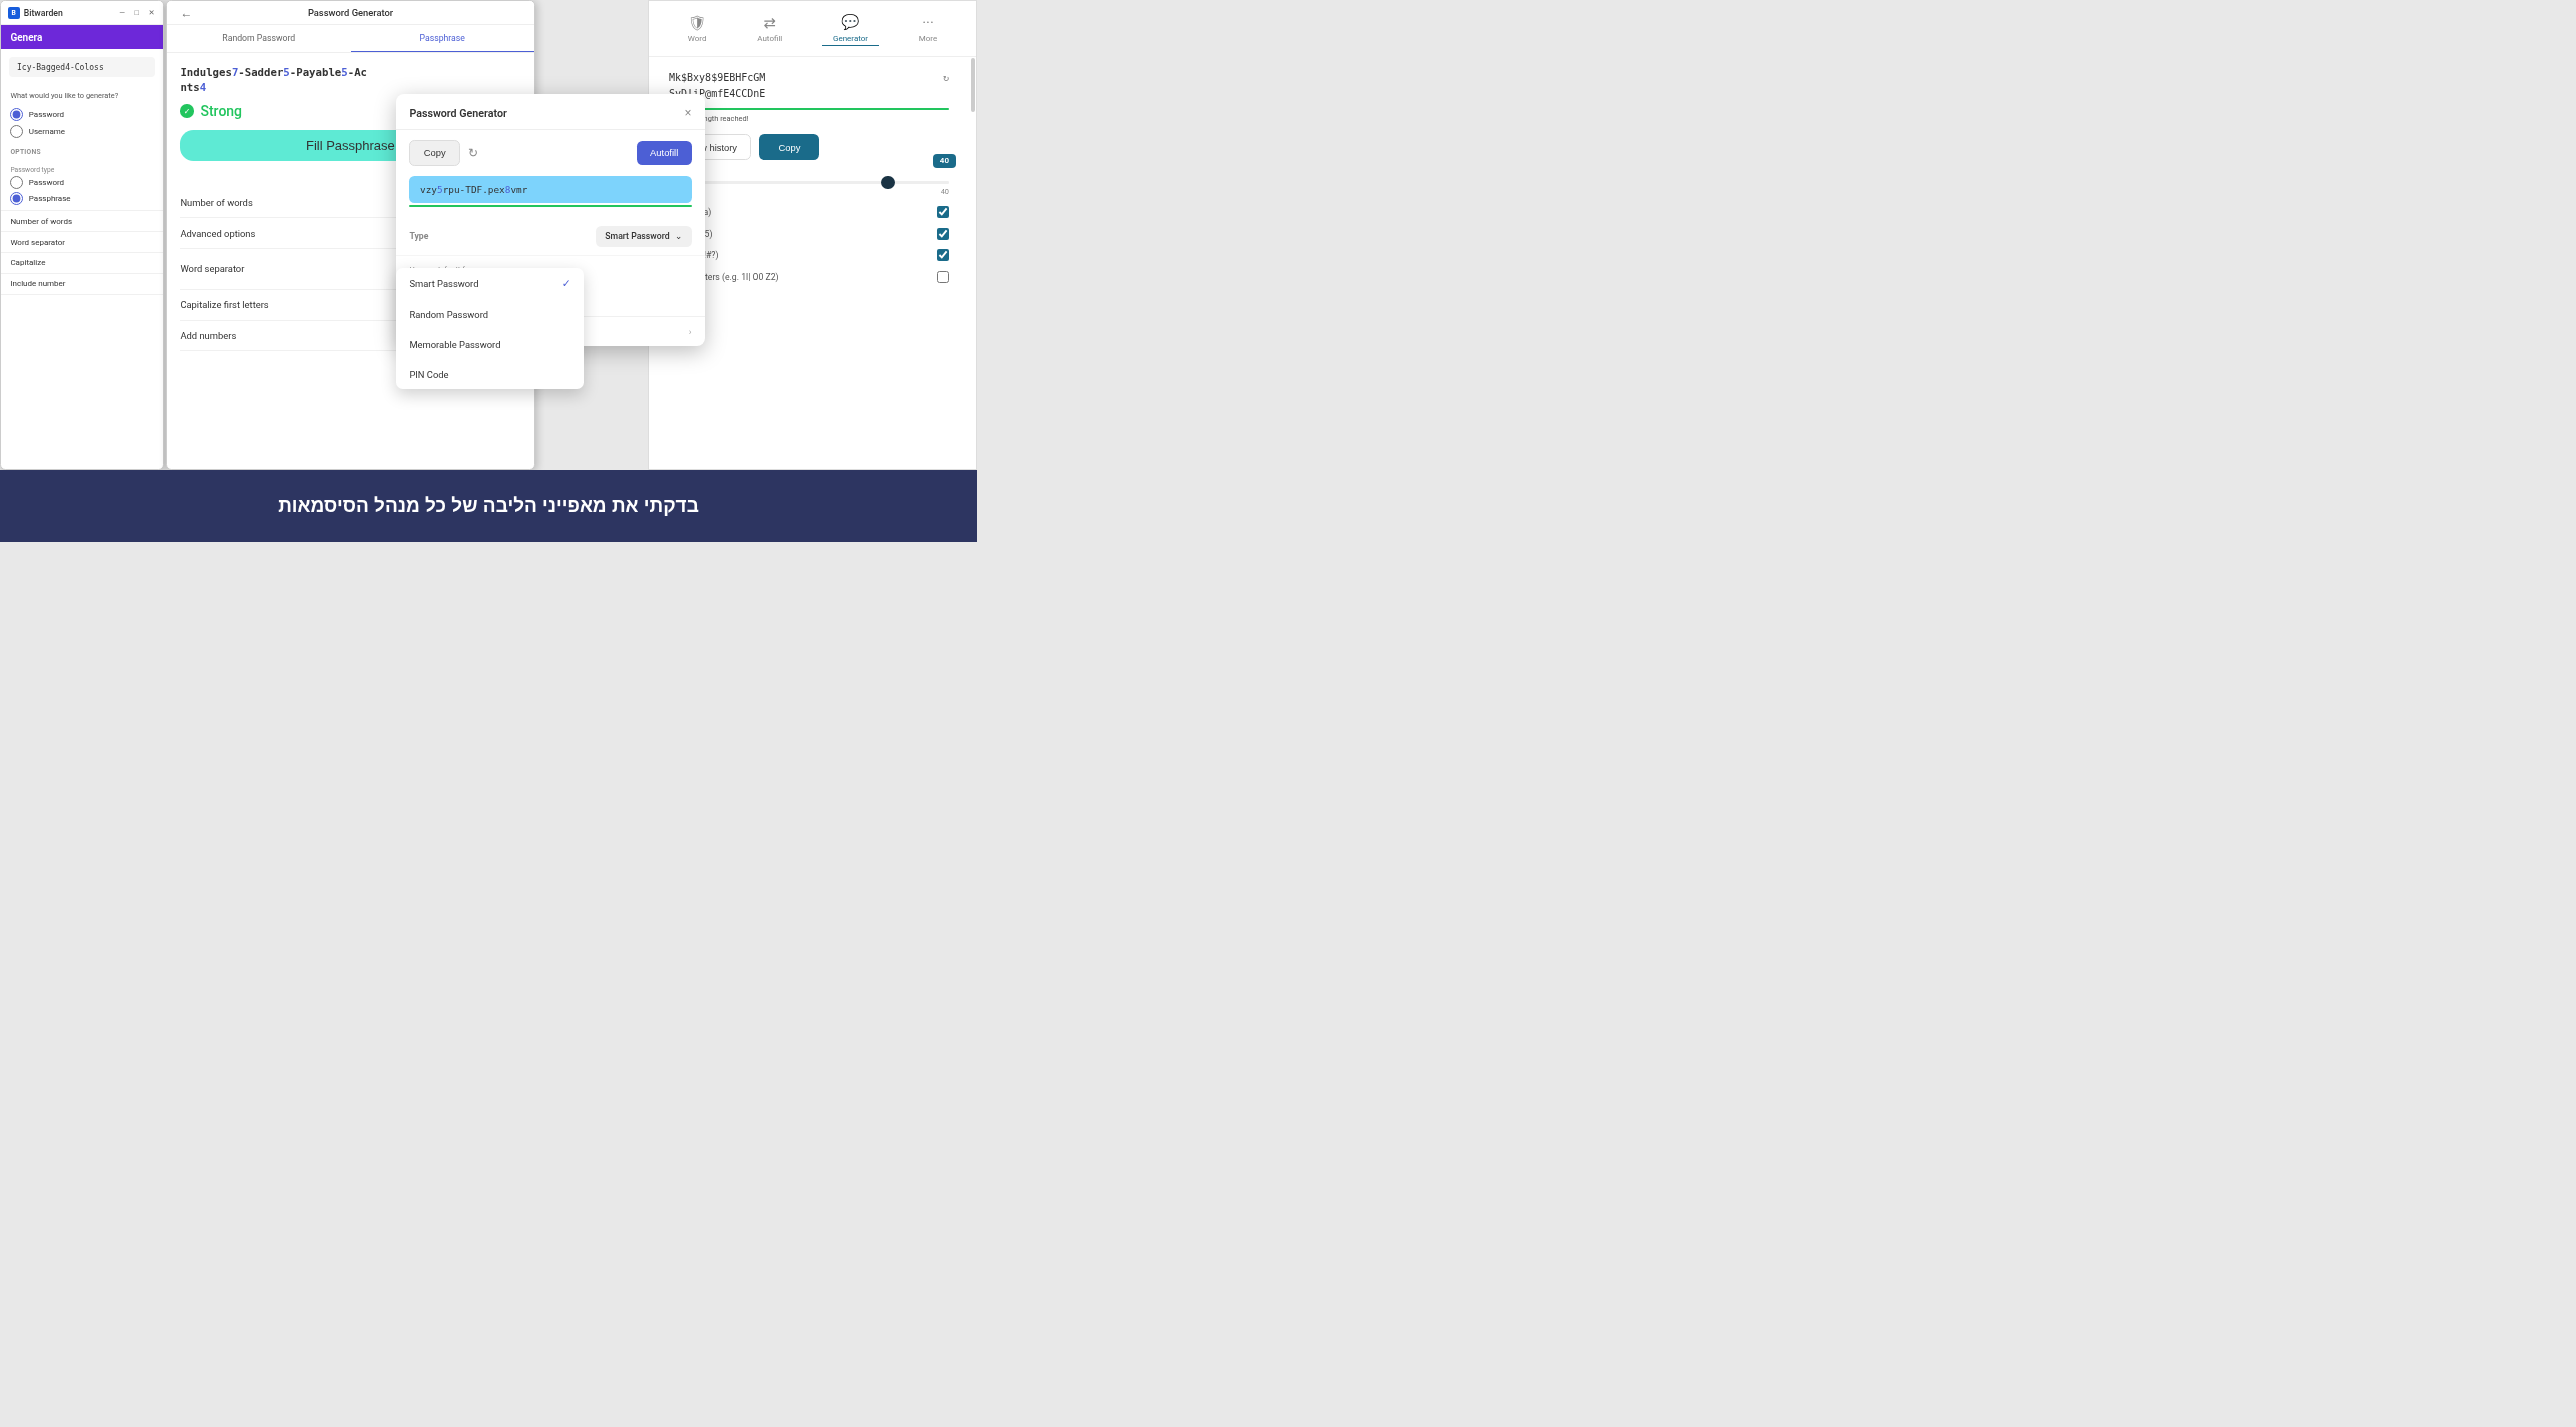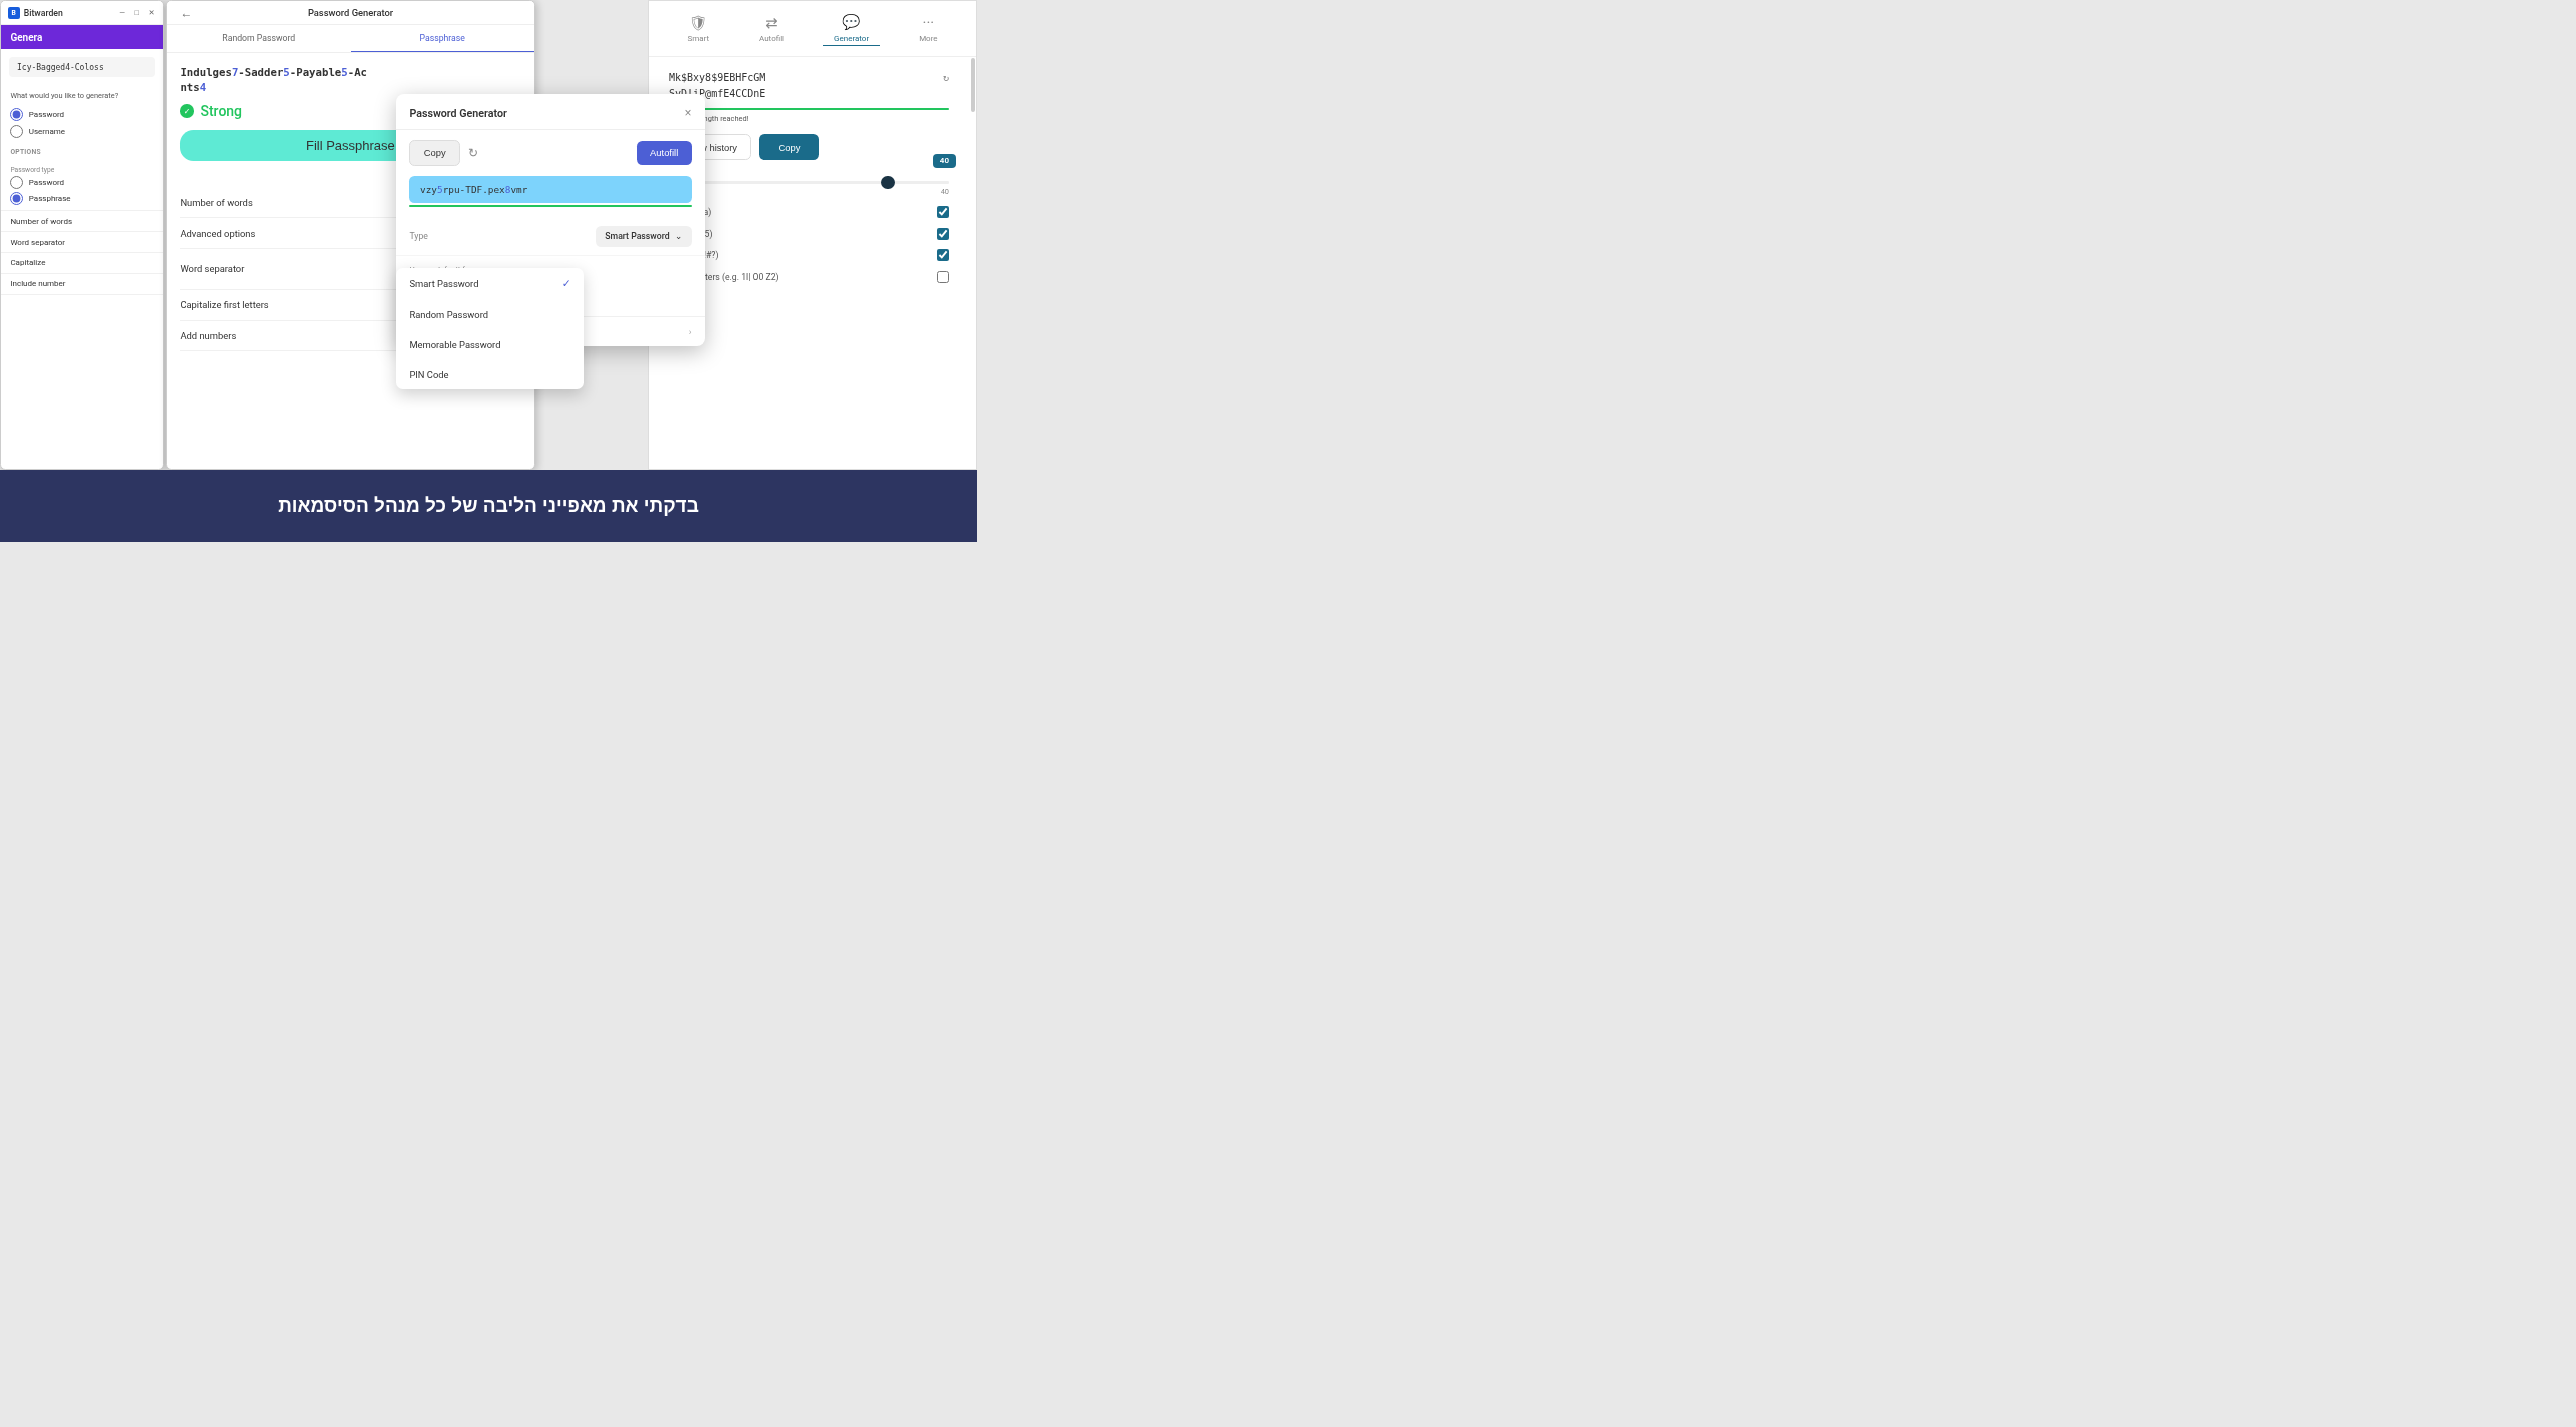--- a/index.html
+++ b/index.html
@@ -378,20 +378,21 @@
       padding: 8px 13.4px;
       display: flex;
       justify-content: space-between;
       align-items: center;
       border-bottom: 0.7px solid #f5f5f5;
     }
 
     .pg-dialog-field-label {
       font-size: 8.7px;
       color: #888;
+      font-weight: bold;
     }
 
     .pg-type-select {
       display: flex;
       align-items: center;
       gap: 5.4px;
       background: #f0f0f0;
       border-radius: 5.4px;
       padding: 5.4px 9.4px;
       font-size: 8.7px;
@@ -824,21 +825,21 @@
   </div>
   <div class="type-dropdown-item">
     <span>PIN Code</span>
   </div>
 </div>
 
 <div class="onepass-panel">
   <div class="onepass-topnav">
     <div class="onepass-nav-item">
       <span class="onepass-nav-icon">🛡</span>
-      <span class="onepass-nav-label">Smart</span>
+      <span class="onepass-nav-label">Word</span>
     </div>
     <div class="onepass-nav-item">
       <span class="onepass-nav-icon">⇄</span>
       <span class="onepass-nav-label">Autofill</span>
     </div>
     <div class="onepass-nav-item active">
       <span class="onepass-nav-icon">💬</span>
       <span class="onepass-nav-label">Generator</span>
     </div>
     <div class="onepass-nav-item">

